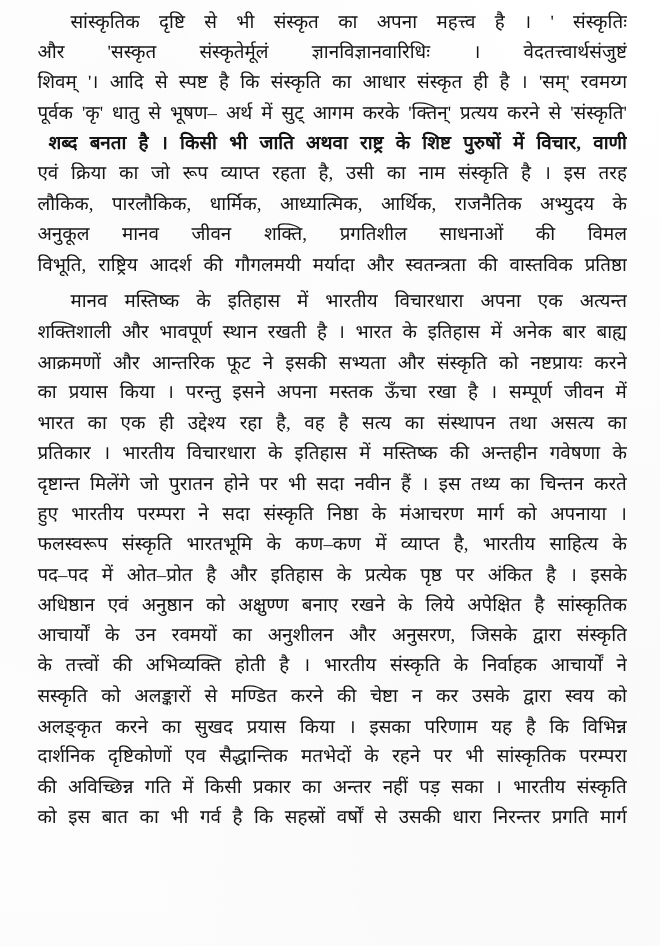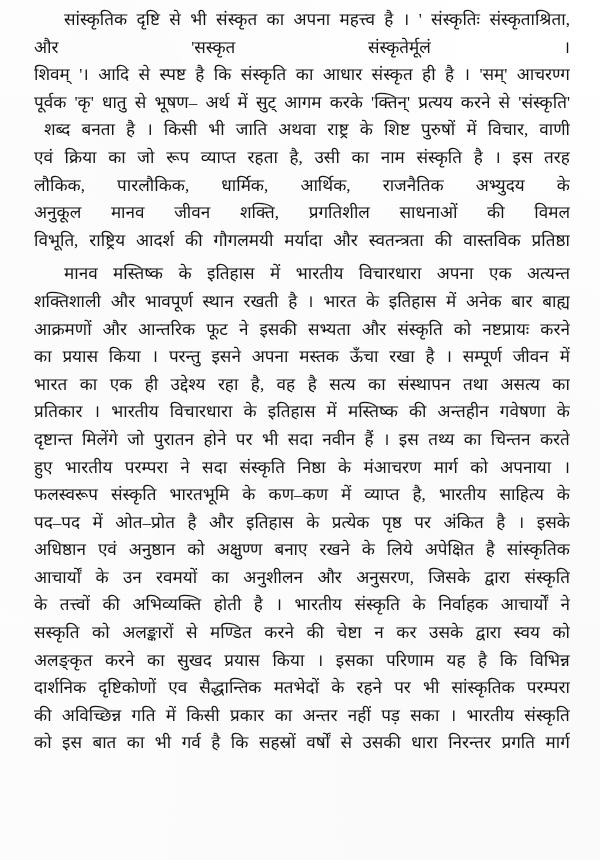--- a/index.html
+++ b/index.html
@@ -53,20 +53,21 @@
   .line.no-justify {
     display: block;
   }
 
   .line.indent {
     padding-left: 30px;
   }
 
   .line.small-indent {
     padding-left: 10px;
+    font-weight: bold;
   }
 
   .line .w {
     display: inline-block;
   }
 
   .gap-block {
     height: 6px;
   }
 </style>
@@ -85,45 +86,46 @@
           <span class="w">से</span>
           <span class="w">भी</span>
           <span class="w">संस्कृत</span>
           <span class="w">का</span>
           <span class="w">अपना</span>
           <span class="w">महत्त्व</span>
           <span class="w">है</span>
           <span class="w">।</span>
           <span class="w">'</span>
           <span class="w">संस्कृतिः</span>
-          <span class="w">संस्कृताश्रिता,</span>
         </div>
       <div class="line">
           <span class="w">और</span>
           <span class="w">'सस्कृत</span>
           <span class="w">संस्कृतेर्मूलं</span>
-          <span class="w">।</span>
+          <span class="w">ज्ञानविज्ञानवारिधिः</span>
+          <span class="w">।</span>
+          <span class="w">वेदतत्त्वार्थसंजुष्टं</span>
         </div>
       <div class="line">
           <span class="w">शिवम्</span>
           <span class="w">'।</span>
           <span class="w">आदि</span>
           <span class="w">से</span>
           <span class="w">स्पष्ट</span>
           <span class="w">है</span>
           <span class="w">कि</span>
           <span class="w">संस्कृति</span>
           <span class="w">का</span>
           <span class="w">आधार</span>
           <span class="w">संस्कृत</span>
           <span class="w">ही</span>
           <span class="w">है</span>
           <span class="w">।</span>
           <span class="w">'सम्'</span>
-          <span class="w">आचरण्ग</span>
+          <span class="w">रवमय्ग</span>
         </div>
       <div class="line">
           <span class="w">पूर्वक</span>
           <span class="w">'कृ'</span>
           <span class="w">धातु</span>
           <span class="w">से</span>
           <span class="w">भूषण–</span>
           <span class="w">अर्थ</span>
           <span class="w">में</span>
           <span class="w">सुट्</span>
@@ -167,20 +169,21 @@
           <span class="w">संस्कृति</span>
           <span class="w">है</span>
           <span class="w">।</span>
           <span class="w">इस</span>
           <span class="w">तरह</span>
         </div>
       <div class="line">
           <span class="w">लौकिक,</span>
           <span class="w">पारलौकिक,</span>
           <span class="w">धार्मिक,</span>
+          <span class="w">आध्यात्मिक,</span>
           <span class="w">आर्थिक,</span>
           <span class="w">राजनैतिक</span>
           <span class="w">अभ्युदय</span>
           <span class="w">के</span>
         </div>
       <div class="line">
           <span class="w">अनुकूल</span>
           <span class="w">मानव</span>
           <span class="w">जीवन</span>
           <span class="w">शक्ति,</span>

